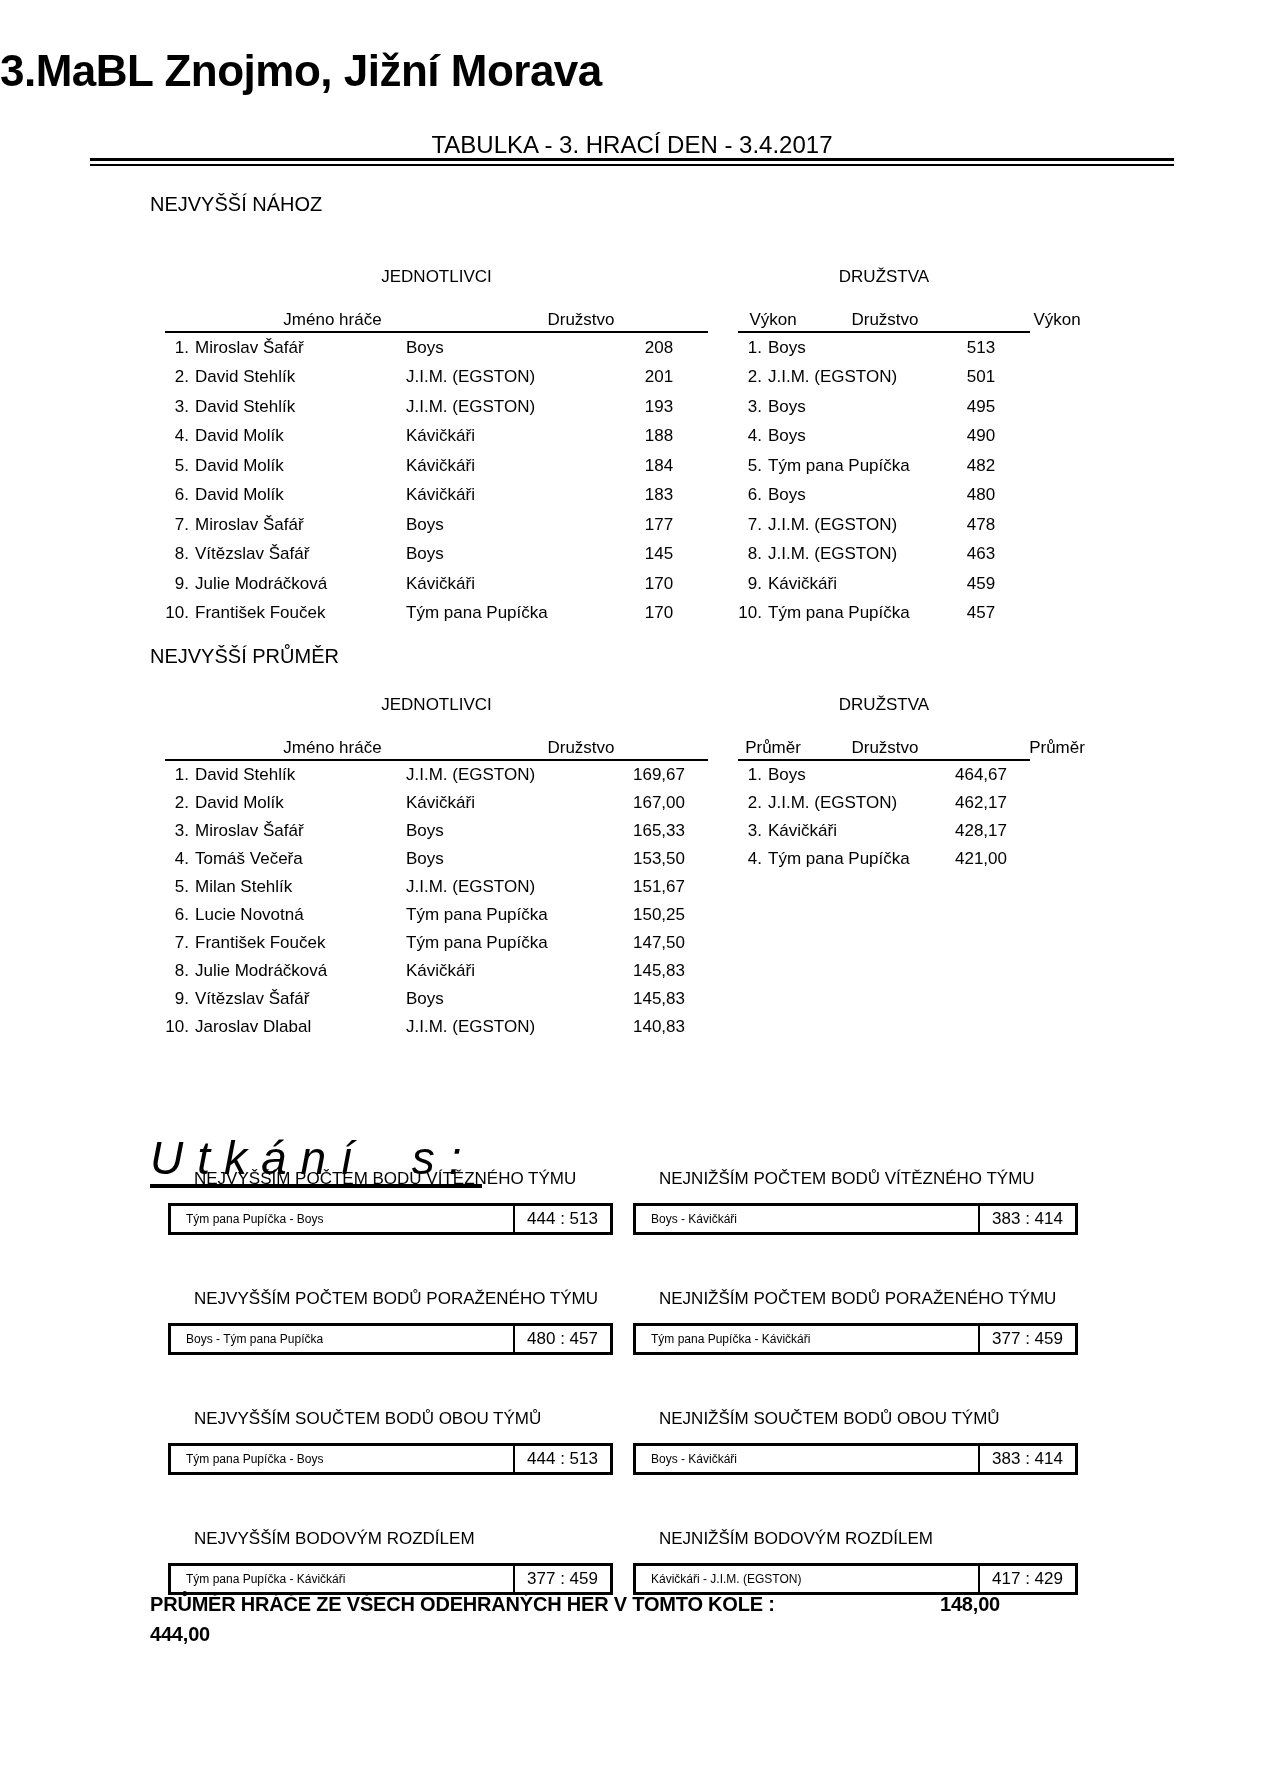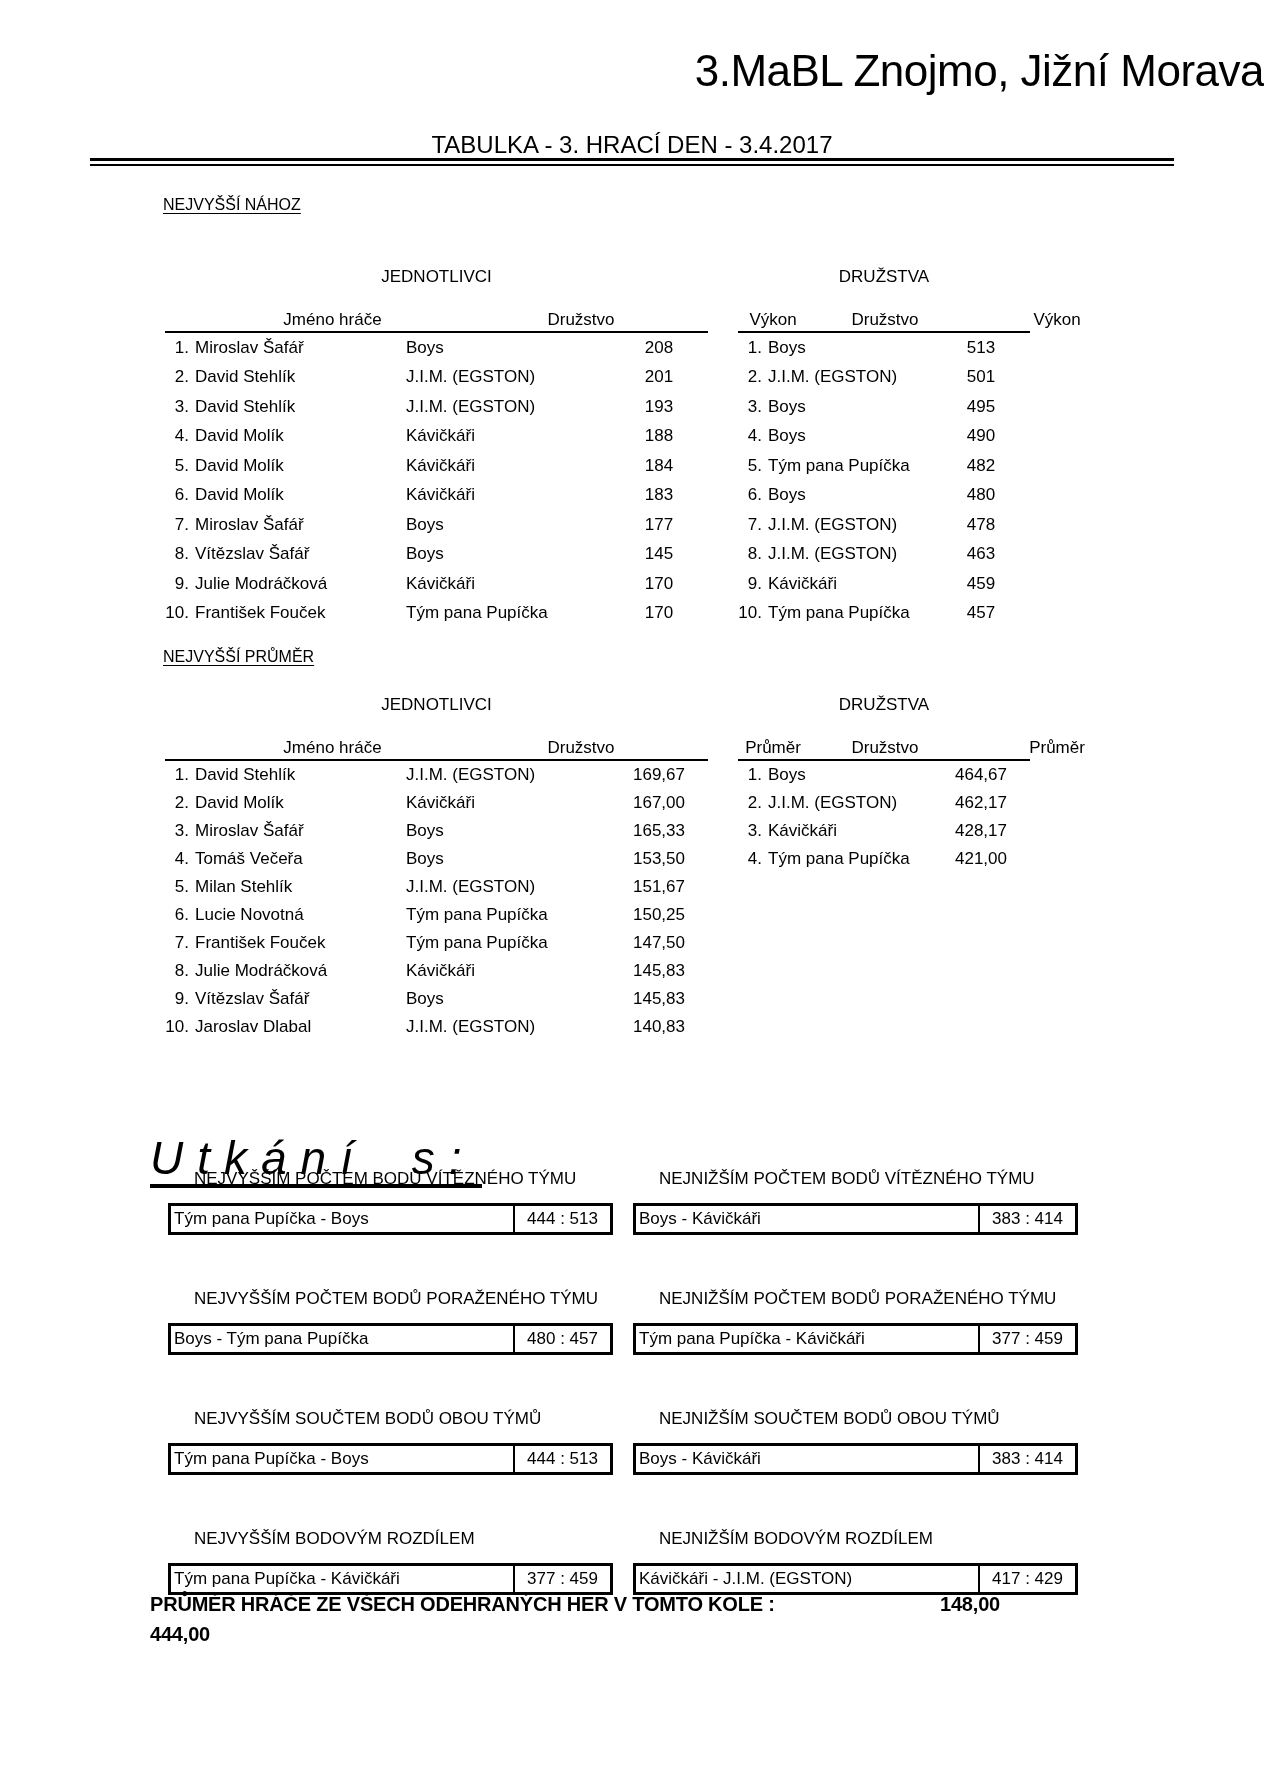--- a/index.html
+++ b/index.html
@@ -5,35 +5,35 @@
   html,body { margin:0; padding:0; background:#fff; }
   .page {
     position:relative;
     width:1264px; height:1790px;
     background:#fff; color:#000;
     font-family:"Liberation Sans", sans-serif;
     overflow:hidden;
   }
   .doc-title {
     position:absolute; top:48px; left:0; width:100%;
-    text-align:right; font-size:44px; font-weight:normal;
+    text-align:left; font-size:44px; font-weight:bold;
     letter-spacing:-0.5px; line-height:46px;
   }
   .doc-subtitle {
     position:absolute; top:133px; left:0; width:100%;
     text-align:center; font-size:24px; line-height:24px;
   }
   .header-rule {
     position:absolute; top:158px; left:90px; width:1084px;
     height:3px; border-top:3px solid #000; border-bottom:2px solid #000;
   }
   .sec-heading {
-    position:absolute; left:163px;
-    font-size:16px; line-height:17px;
-    text-decoration:underline; text-underline-offset:3px;
+    position:absolute; left:150px;
+    font-size:20px; line-height:17px;
+    text-underline-offset:3px;
   }
   .tbl { position:absolute; }
   .tbl-title { text-align:center; font-size:17px; line-height:17px; height:17px; }
   .tbl-head {
     margin-top:26px; padding-bottom:3px; border-bottom:2px solid #000;
     font-size:17px; line-height:17px;gap:38px;
   }
   .tbl-head > div { text-align:center; }
   .grid4 { display:grid; grid-template-columns:24px 211px 210px 98px; }
   .grid3 { display:grid; grid-template-columns:24px 170px 98px; }
@@ -57,21 +57,21 @@
   }
   .match-title {
     font-size:17px; line-height:17px; height:33px;
     padding-left:26px; box-sizing:border-box;
   }
   .match-box {
     height:32px; box-sizing:border-box;
     border:3px solid #000;
     display:flex; align-items:center;
   }
-  .match-name { flex:1; padding-left:3px; font-size:17px; white-space:nowrap; }
+  .match-name { flex:1; padding-left:15px; font-size:12px; white-space:nowrap; }
   .match-score {
     width:95px; align-self:stretch; border-left:2px solid #000;
     display:flex; align-items:center; justify-content:center;
     font-size:17px;
   }
   .summary {
     position:absolute; left:150px; top:1593px; width:850px;
   }
   .summary-row {
     display:flex; justify-content:space-between; align-items:flex-start;

